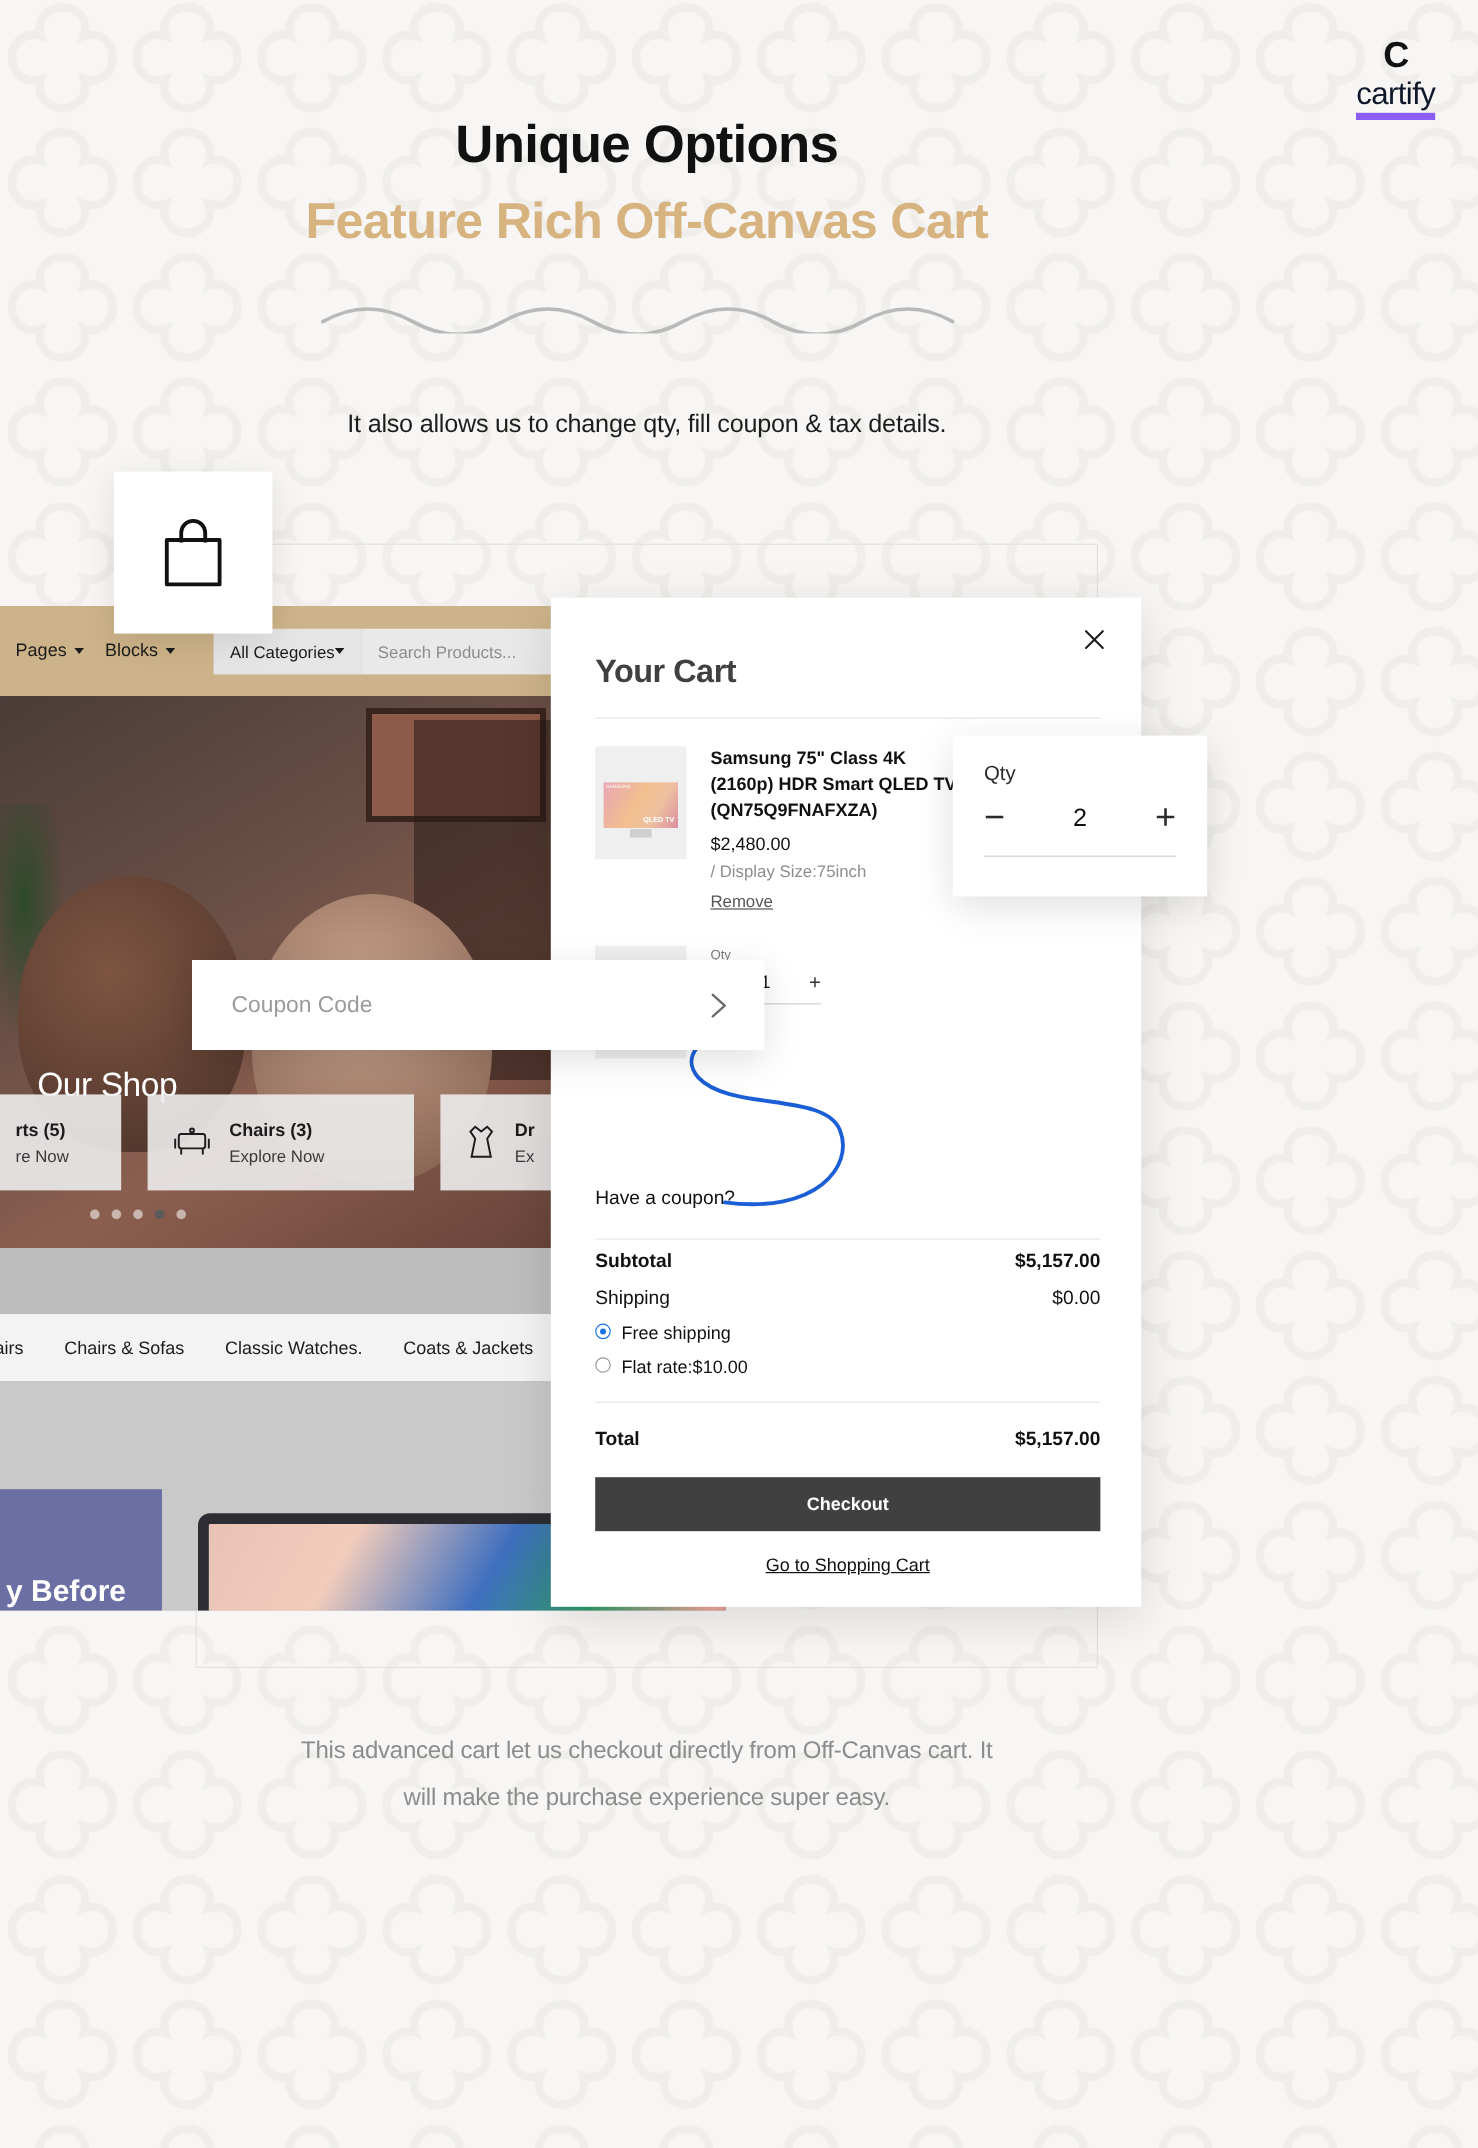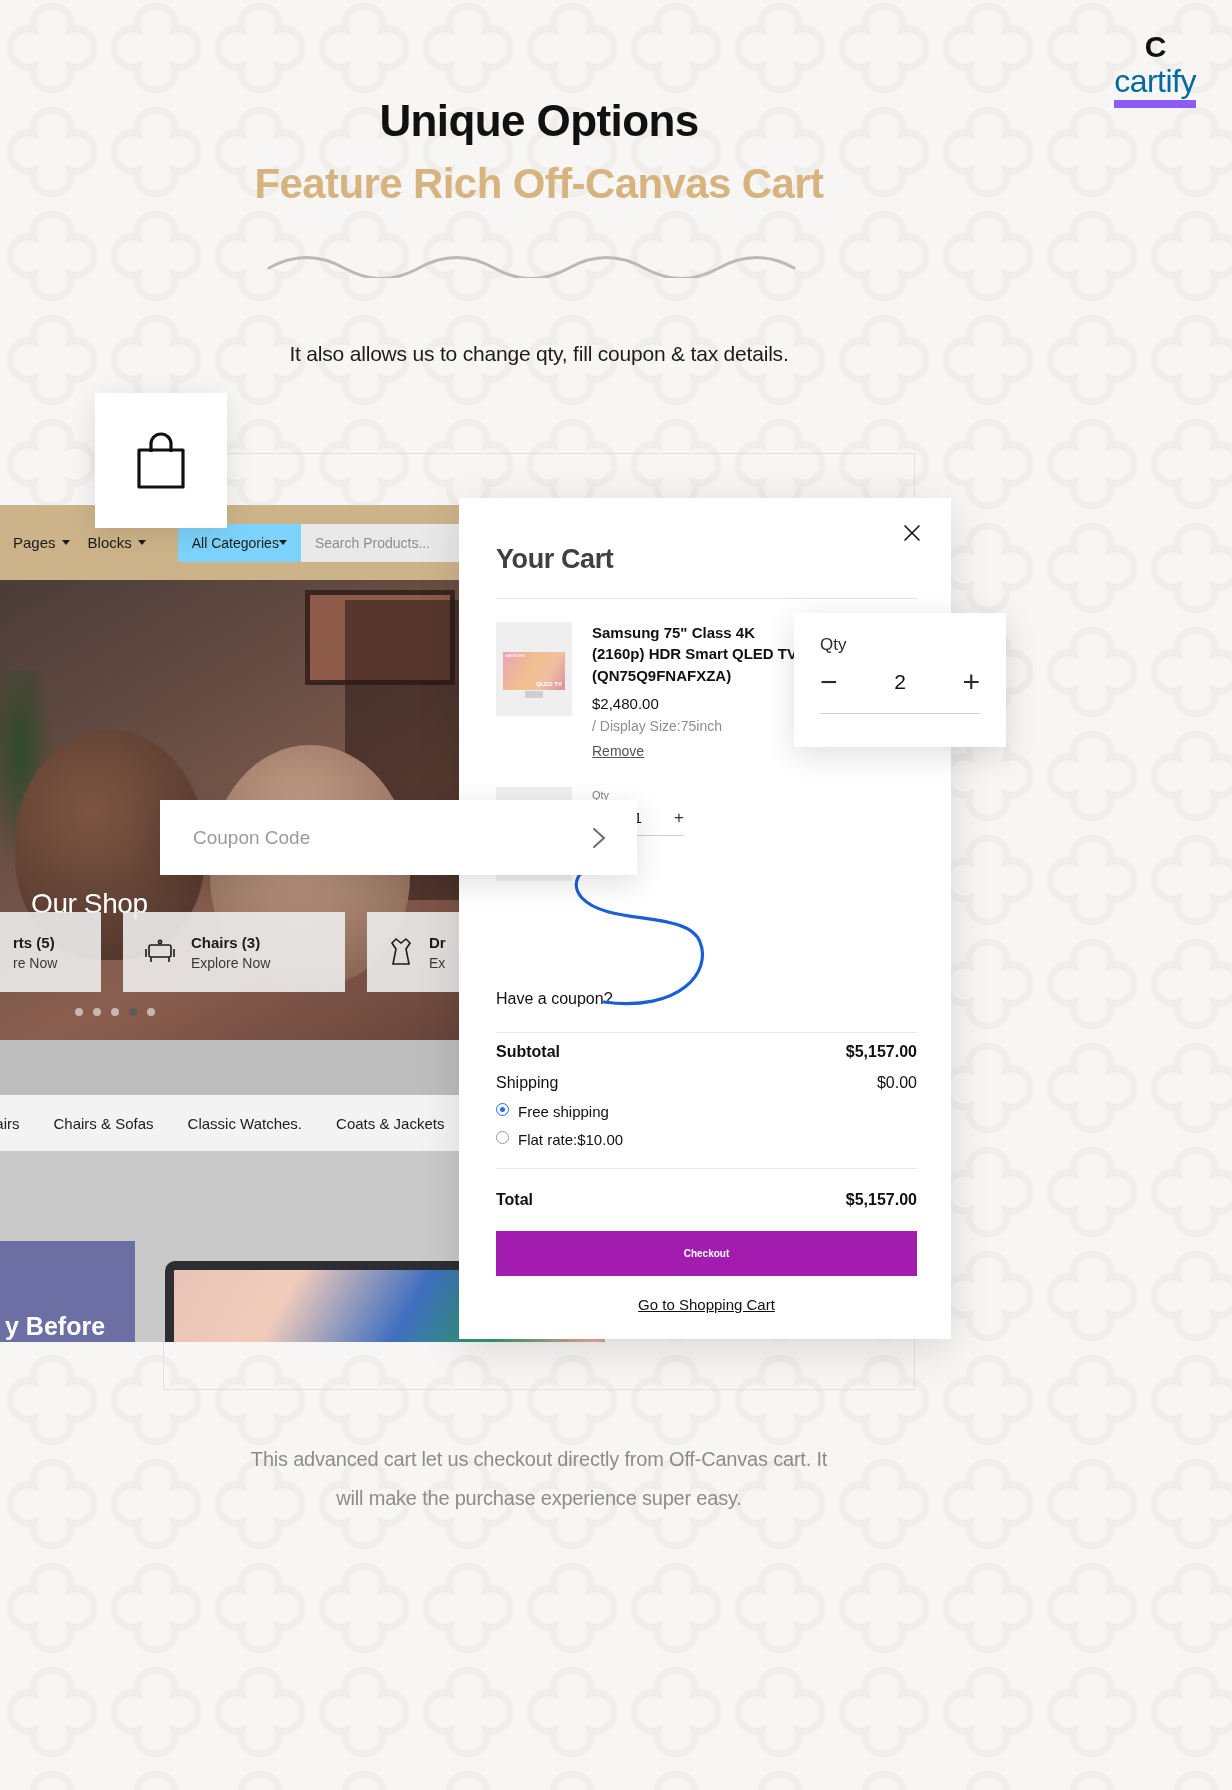--- a/index.html
+++ b/index.html
@@ -21,23 +21,23 @@
   
   #brand {
     position: absolute; top: 32px; right: 36px;
     text-align: center; z-index: 40;
   }
   #brand .mark {
     font-size: 30px; font-weight: 700; color: #111; line-height: 1;
     letter-spacing: -1px;
   }
   #brand .word {
-    font-size: 32px; color: #0369a1; line-height: 1.1; margin-top: 2px;
+    font-size: 26px; color: #0f172a; line-height: 1.1; margin-top: 2px;
     letter-spacing: -0.5px;
-    border-bottom: 8px solid #8b5cf6; display: inline-block; padding-bottom: 1px;
+    border-bottom: 6px solid #8b5cf6; display: inline-block; padding-bottom: 1px;
   }
 
   
   #heading-block { position: absolute; top: 96px; left: 0; width: 1078px; text-align: center; z-index: 20; }
   #title-main {
     font-size: 44px; font-weight: 700; color: #111; letter-spacing: -0.6px;
   }
   #title-sub {
     font-size: 42px; font-weight: 700; color: #d6b37f; letter-spacing: -0.6px;
     margin-top: 14px;
@@ -64,21 +64,21 @@
   }
   .site-topbar {
     position: absolute; left: 0; top: 0; width: 100%; height: 75px;
     background: #cdb389; display: flex; align-items: center;
   }
   .site-topbar .nav-item {
     display: flex; align-items: center; gap: 6px; color: #1b1b1b;
     font-size: 15px; margin-left: 18px;
   }
   .site-topbar .cat-select {
-    margin-left: 32px; background: #7dd3fc; height: 38px; display: flex;
+    margin-left: 32px; background: #e5e5e5; height: 38px; display: flex;
     align-items: center; padding: 0 14px; font-size: 14px; color: #1b1b1b;
   }
   .site-topbar .search-box {
     background: #e9e9e9; height: 38px; display: flex; align-items: center;
     padding: 0 14px; font-size: 14px; color: #8d8d8d; width: 230px;
   }
   .caret { width: 0; height: 0; border-left: 4px solid transparent; border-right: 4px solid transparent; border-top: 5px solid #1b1b1b; }
 
   .hero {
     position: absolute; left: 0; top: 75px; width: 100%; height: 460px;
@@ -166,22 +166,22 @@
   #coupon-link { position: absolute; left: 37px; top: 492px; font-size: 16px; color: #111; cursor: pointer; }
   #totals { position: absolute; left: 37px; right: 34px; top: 534px; }
   .t-row { display: flex; justify-content: space-between; align-items: center; font-size: 16px; color: #111; margin-top: 13px; }
   .t-row.first { margin-top: 10px; font-weight: bold; }
   .ship-opt { display: flex; align-items: flex-start; gap: 9px; font-size: 15px; color: #111; margin-top: 11px; }
   .radio { width: 13px; height: 13px; border-radius: 50%; border: 1px solid #9a9a9a; position: relative; flex: none; cursor: pointer; }
   .radio.on { border: 1px solid #1a73e8; }
   .radio.on::after { content:""; position:absolute; left: 3px; top: 3px; width: 5px; height: 5px; border-radius: 50%; background: #1a73e8; }
   .t-total { display: flex; justify-content: space-between; font-size: 16px; font-weight: 700; color: #111; }
   #checkout-btn {
-    display: block; width: 100%; height: 45px; background: #a21caf; color: #fff;
-    border: none; font-size: 10px; font-weight: 700; cursor: pointer;
+    display: block; width: 100%; height: 45px; background: #404040; color: #fff;
+    border: none; font-size: 15px; font-weight: 700; cursor: pointer;
     font-family: "Liberation Sans", sans-serif;
   }
   #go-cart { display: block; text-align: center; font-size: 15px; color: #111; text-decoration: underline; margin-top: 20px; cursor: pointer; }
 
   
   #qty-popup {
     position: absolute; left: 794px; top: 613px; width: 212px; height: 134px;
     background: #fff; z-index: 70; box-shadow: 0 8px 30px rgba(0,0,0,.13);
     padding: 22px 26px;
   }

